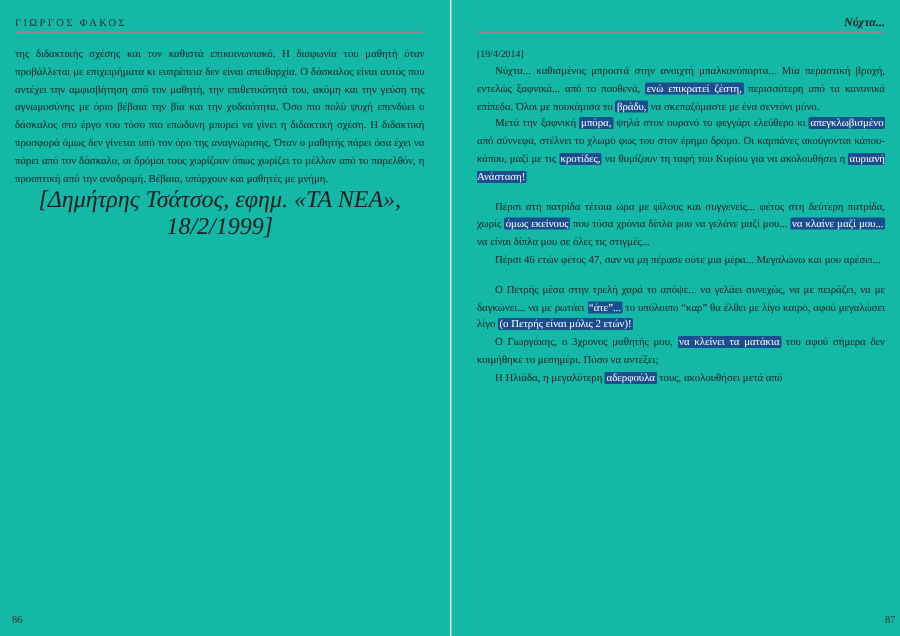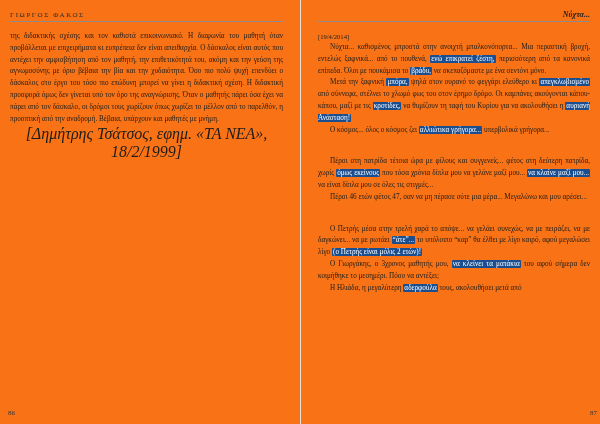--- a/index.html
+++ b/index.html
@@ -8,21 +8,21 @@
   }
   html,body{margin:0;padding:0;}
   body{
     width:600px;height:424px;overflow:hidden;
     background:#fbfaf7;
     font-family:"Liberation Serif", serif;
     color:#1c1c1c;
   }
   .spread{
     position:relative;display:flex;width:600px;height:424px;
-    background:#f97316;
+    background:#14b8a6;
   }
   .page{
     position:relative;width:300px;height:424px;box-sizing:border-box;
   }
   .page.left{padding:7px 17px 0 10px;}
   .page.right{padding:7px 10px 0 17px;border-left:1px solid #e4e1d9;}
   .page-header{
     display:flex;align-items:flex-end;height:12px;
     border-bottom:1px solid #8c8c8c;padding-bottom:2px;
   }
@@ -35,21 +35,21 @@
   .page-body{
     margin-top:9px;
     font-size:7.2px;line-height:11.8px;
     text-align:justify;
   }
   .date-line{
     font-size:6.6px;line-height:11px;color:#222;text-align:left;
   }
   .para{margin:0;text-indent:12px;}
   .para.no-indent{text-indent:0;}
-  .para.gap{margin-top:20px;}
+  .para.gap{margin-top:8px;}
   .citation{text-indent:0;text-align:center;font-style:italic;}
   .hl{
     background:var(--hl-bg);color:var(--hl-fg);
     padding:0 1px;border-radius:1px;
   }
   .page-number{
     position:absolute;bottom:7px;font-size:7px;color:#333;
   }
   .page-number.pn-left{left:8px;font-family:Liberation Serif, serif;}
   .page-number.pn-right{right:3px;}
@@ -72,21 +72,20 @@
 
   <div class="page right">
     <div class="page-header">
       <span class="header-title">Νύχτα...</span>
     </div>
     <div class="page-body">
       <div class="date-line">[19/4/2014]</div>
       <div>
           <p class="para"><span>Νύχτα... καθισμένος μπροστά στην ανοιχτή μπαλκονόπορτα... Μια περαστική βροχή, εντελώς ξαφνικά... από το πουθενά, </span><span class="hl">ενώ επικρατεί ζέστη,</span><span> περισσότερη από τα κανονικά επίπεδα. Όλοι με πουκάμισα το </span><span class="hl">βράδυ,</span><span> να σκεπαζόμαστε με ένα σεντόνι μόνο.</span></p>
           <p class="para"><span>Μετά την ξαφνική </span><span class="hl">μπόρα,</span><span> ψηλά στον ουρανό το φεγγάρι ελεύθερο κι </span><span class="hl">απεγκλωβισμένο</span><span> από σύννεφα, στέλνει το χλωμό φως του στον έρημο δρόμο. Οι καμπάνες ακούγονται κάπου-κάπου, μαζί με τις </span><span class="hl">κροτίδες,</span><span> να θυμίζουν τη ταφή του Κυρίου για να ακολουθήσει η </span><span class="hl">αυριανή Ανάσταση!</span></p>
-          <p class="para"><span>Ο κόσμος... όλος ο κόσμος ζει </span><span class="hl">αλλιώτικα γρήγορα...</span><span> υπερβολικά γρήγορα...</span></p>
           <p class="para gap"><span>Πέρσι στη πατρίδα τέτοια ώρα με φίλους και συγγενείς... φέτος στη δεύτερη πατρίδα, χωρίς </span><span class="hl">όμως εκείνους</span><span> που τόσα χρόνια δίπλα μου να γελάνε μαζί μου... </span><span class="hl">να κλαίνε μαζί μου...</span><span> να είναι δίπλα μου σε όλες τις στιγμές...</span></p>
           <p class="para"><span>Πέρσι 46 ετών φέτος 47, σαν να μη πέρασε ούτε μια μέρα... Μεγαλώνω και μου αρέσει...</span></p>
           <p class="para gap"><span>Ο Πετρής μέσα στην τρελή χαρά το απόψε... να γελάει συνεχώς, να με πειράζει, να με δαγκώνει... να με ρωτάει </span><span class="hl">“άτε”...</span><span> το υπόλοιπο “καρ” θα έλθει με λίγο καιρό, αφού μεγαλώσει λίγο </span><span class="hl">(ο Πετρής είναι μόλις 2 ετών)!</span></p>
           <p class="para"><span>Ο Γιωργάκης, ο 3χρονος μαθητής μου, </span><span class="hl">να κλείνει τα ματάκια</span><span> του αφού σήμερα δεν κοιμήθηκε το μεσημέρι. Πόσο να αντέξει;</span></p>
           <p class="para"><span>Η Ηλιάδα, η μεγαλύτερη </span><span class="hl">αδερφούλα</span><span> τους, ακολουθήσει μετά από</span></p>
         </div>
     </div>
     <span class="page-number pn-right">87</span>
   </div>
 

